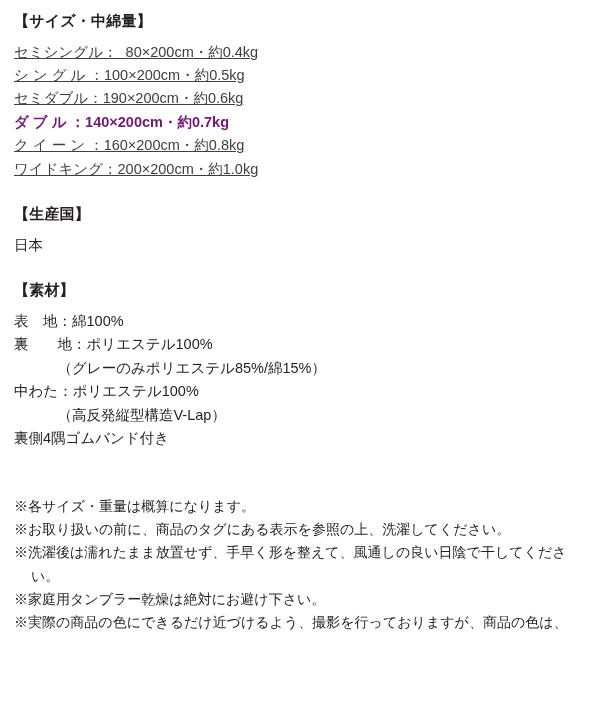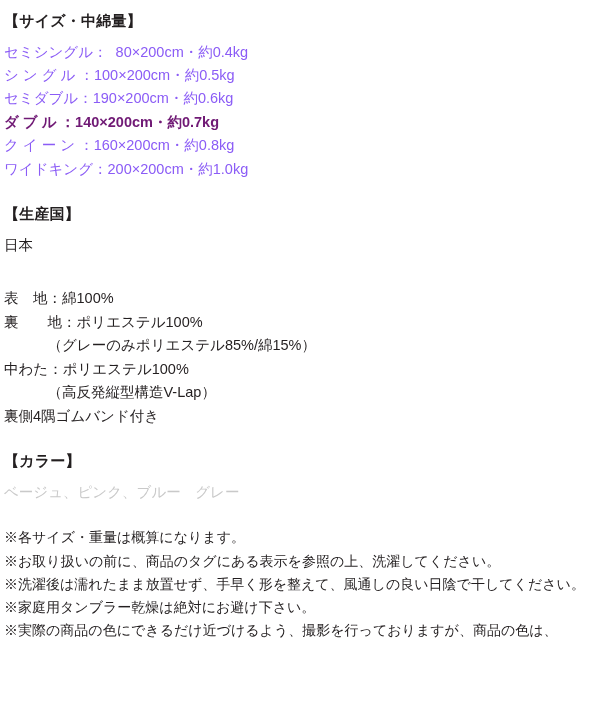--- a/index.html
+++ b/index.html
@@ -12,39 +12,40 @@
     background: #ffffff;
     font-family: "Liberation Sans", sans-serif;
     color: #231f20;
     -webkit-font-smoothing: antialiased;
   }
   .page {
     position: relative;
     width: 600px;
     height: 706px;
     box-sizing: border-box;
-    padding: 10px 14px 0 4px;
+    padding: 10px 14px 0 14px;
   }
   .section-head {
     font-size: 15px;
     font-weight: bold;
     letter-spacing: 0.2px;
     color: #231f20;
     margin: 0;
     line-height: 1.5;
   }
   .row {
     font-size: 14.5px;
     line-height: 1.62;
     color: #231f20;
     white-space: pre;
     margin: 0;
   }
   .dim {
-    color: #8b5cf6;
+    color: #404040;
+    text-decoration: underline;
   }
   .strong {
     color: #701a75;
     font-weight: bold;
   }
   .gap-sm { height: 8px; }
   .gap-lg { height: 22px; }
   .block {
     margin: 0;
     padding: 0;
@@ -93,36 +94,32 @@
 
   <div class="block">
     <div class="section-head">【生産国】</div>
     <div class="gap-sm"></div>
     <div class="row">日本</div>
   </div>
 
   <div class="gap-lg"></div>
 
   <div class="block material">
+    <div class="section-head">【素材】</div>
     <div class="gap-sm"></div>
     <div class="row">表　地：綿100%</div>
     <div class="row">裏　　地：ポリエステル100%</div>
     <div class="row">　　　（グレーのみポリエステル85%/綿15%）</div>
     <div class="row">中わた：ポリエステル100%</div>
     <div class="row">　　　（高反発縦型構造V-Lap）</div>
     <div class="row">裏側4隅ゴムバンド付き</div>
   </div>
 
   <div class="gap-lg"></div>
 
-  <div class="block">
-    <div class="section-head">【カラー】</div>
-    <div class="gap-sm"></div>
-    <div class="colors">ベージュ、ピンク、ブルー　グレー</div>
-  </div>
 
   <div class="gap-lg"></div>
 
   <div class="block">
     <div class="note note-indent">※各サイズ・重量は概算になります。</div>
     <div class="note note-indent">※お取り扱いの前に、商品のタグにある表示を参照の上、洗濯してください。</div>
     <div class="note note-indent">※洗濯後は濡れたまま放置せず、手早く形を整えて、風通しの良い日陰で干してください。</div>
     <div class="note note-indent">※家庭用タンブラー乾燥は絶対にお避け下さい。</div>
     <div class="note note-indent">※実際の商品の色にできるだけ近づけるよう、撮影を行っておりますが、商品の色は、</div>
 

